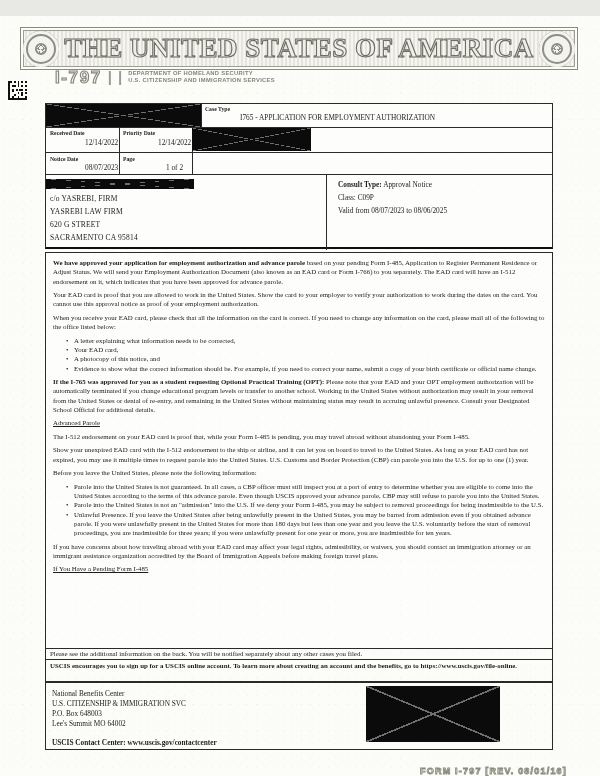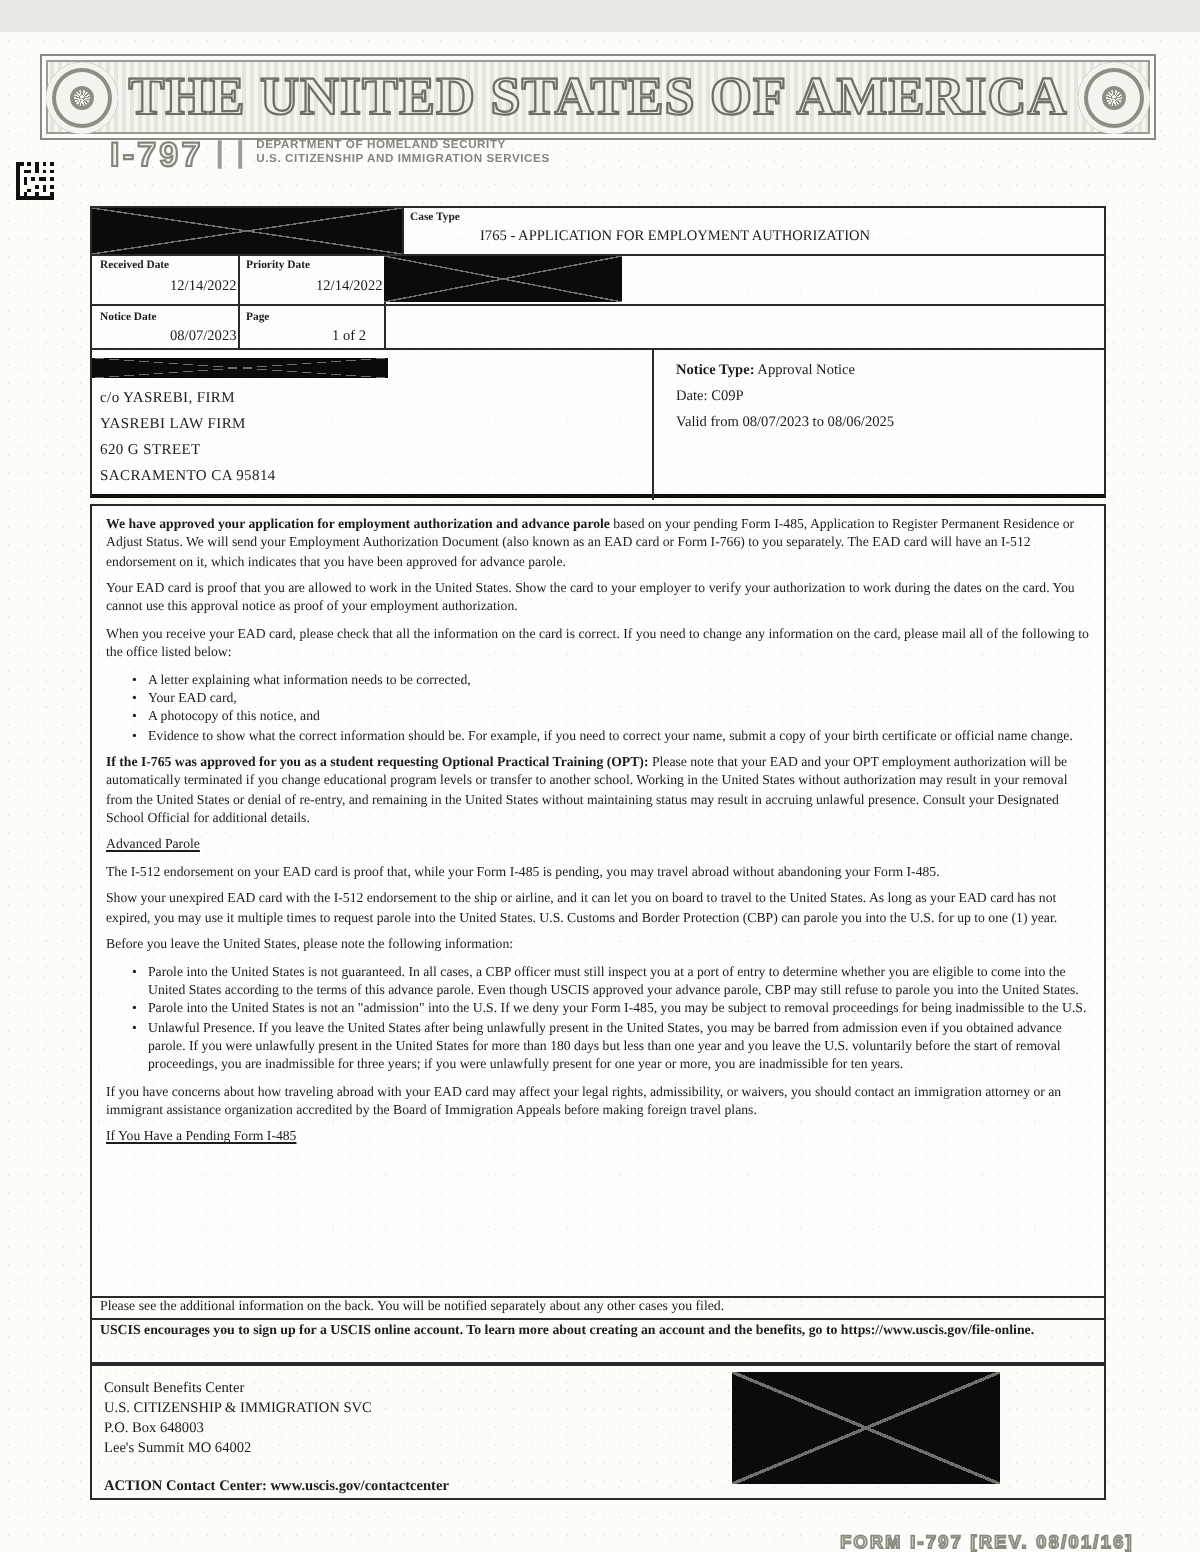--- a/index.html
+++ b/index.html
@@ -152,22 +152,22 @@
 
     <div class="redact" style="left:0; top:75px; width:148px; height:10px"></div>
     <div class="addr">
       <div>c/o YASREBI, FIRM</div>
       <div>YASREBI LAW FIRM</div>
       <div>620 G STREET</div>
       <div>SACRAMENTO  CA  95814</div>
     </div>
 
     <div class="notice-info">
-      <div><span class="bold">Notice Type:</span> <span>Approval Notice</span></div>
-      <div>Date: C09P</div>
+      <div><span class="bold">Consult Type:</span> <span>Approval Notice</span></div>
+      <div>Class: C09P</div>
       <div>Valid from 08/07/2023 to 08/06/2025</div>
     </div>
   </div>
 
   <div class="body-box">
     <p><span class="bold">We have approved your application for employment authorization and advance parole</span><span> based on your pending Form I-485, Application to Register Permanent Residence or Adjust Status. We will send your Employment Authorization Document (also known as an EAD card or Form I-766) to you separately. The EAD card will have an I-512 endorsement on it, which indicates that you have been approved for advance parole.</span></p>
     <p>Your EAD card is proof that you are allowed to work in the United States. Show the card to your employer to verify your authorization to work during the dates on the card. You cannot use this approval notice as proof of your employment authorization.</p>
     <p>When you receive your EAD card, please check that all the information on the card is correct. If you need to change any information on the card, please mail all of the following to the office listed below:</p>
     <ul>
       <li>A letter explaining what information needs to be corrected,</li>
@@ -187,24 +187,24 @@
     </ul>
     <p>If you have concerns about how traveling abroad with your EAD card may affect your legal rights, admissibility, or waivers, you should contact an immigration attorney or an immigrant assistance organization accredited by the Board of Immigration Appeals before making foreign travel plans.</p>
     <p class="underlined">If You Have a Pending Form I-485</p>
   </div>
 
   <div class="note-row1">Please see the additional information on the back. You will be notified separately about any other cases you filed.</div>
   <div class="note-row2">USCIS encourages you to sign up for a USCIS online account. To learn more about creating an account and the benefits, go to https://www.uscis.gov/file-online.</div>
 
   <div class="footer-box">
     <div class="footer-address">
-      <div>Consult Benefits Center</div>
+      <div>National Benefits Center</div>
       <div>U.S. CITIZENSHIP &amp; IMMIGRATION SVC</div>
       <div>P.O. Box 648003</div>
       <div>Lee's Summit MO 64002</div>
     </div>
     <div class="redact footer-redact"></div>
-    <div class="footer-contact">ACTION Contact Center: www.uscis.gov/contactcenter</div>
+    <div class="footer-contact">USCIS Contact Center: www.uscis.gov/contactcenter</div>
   </div>
 
   <div class="form-rev">FORM I-797 [REV. 08/01/16]</div>
 
 </div>
 
 </body></html>

